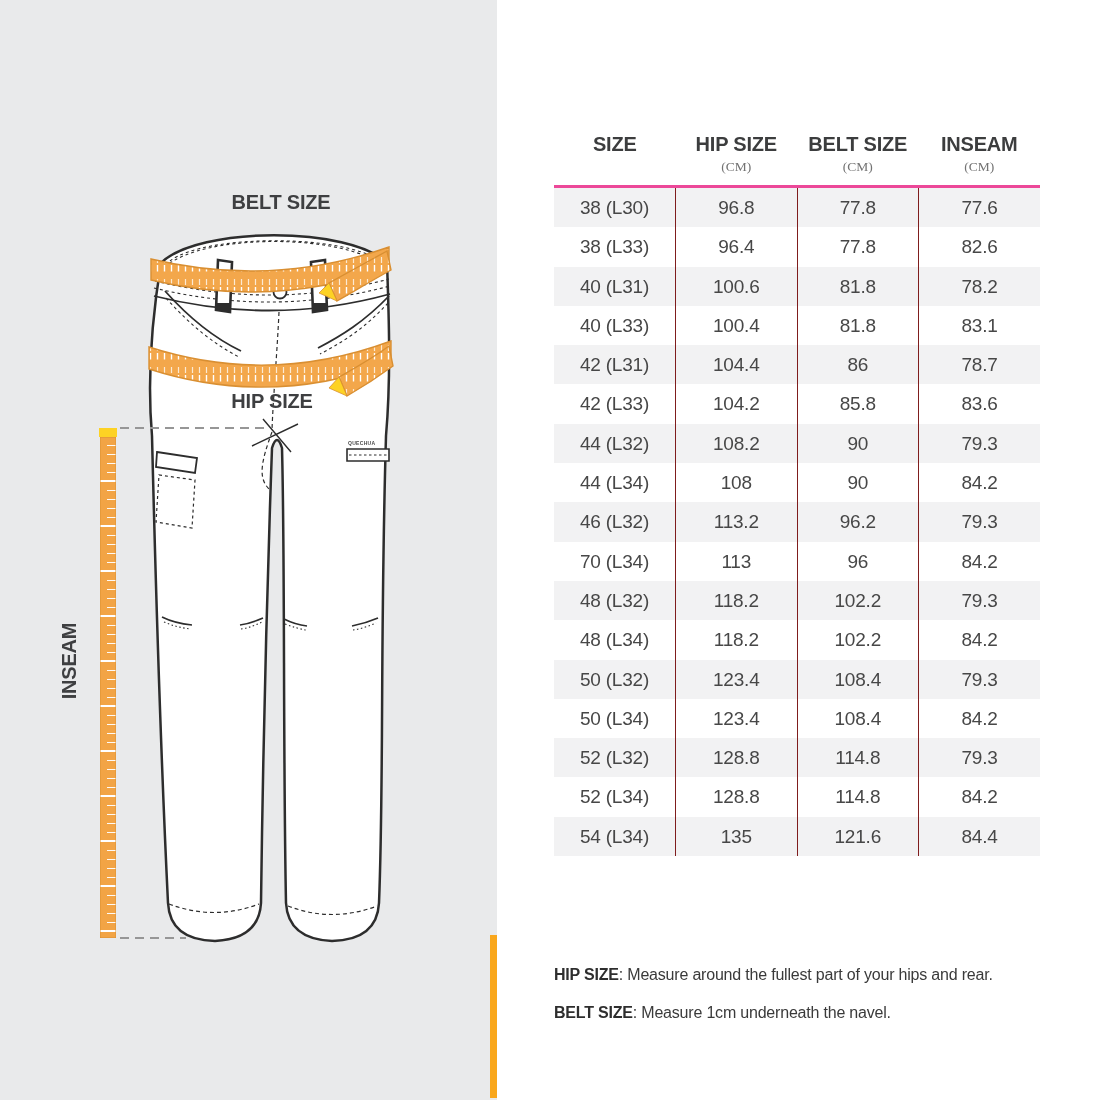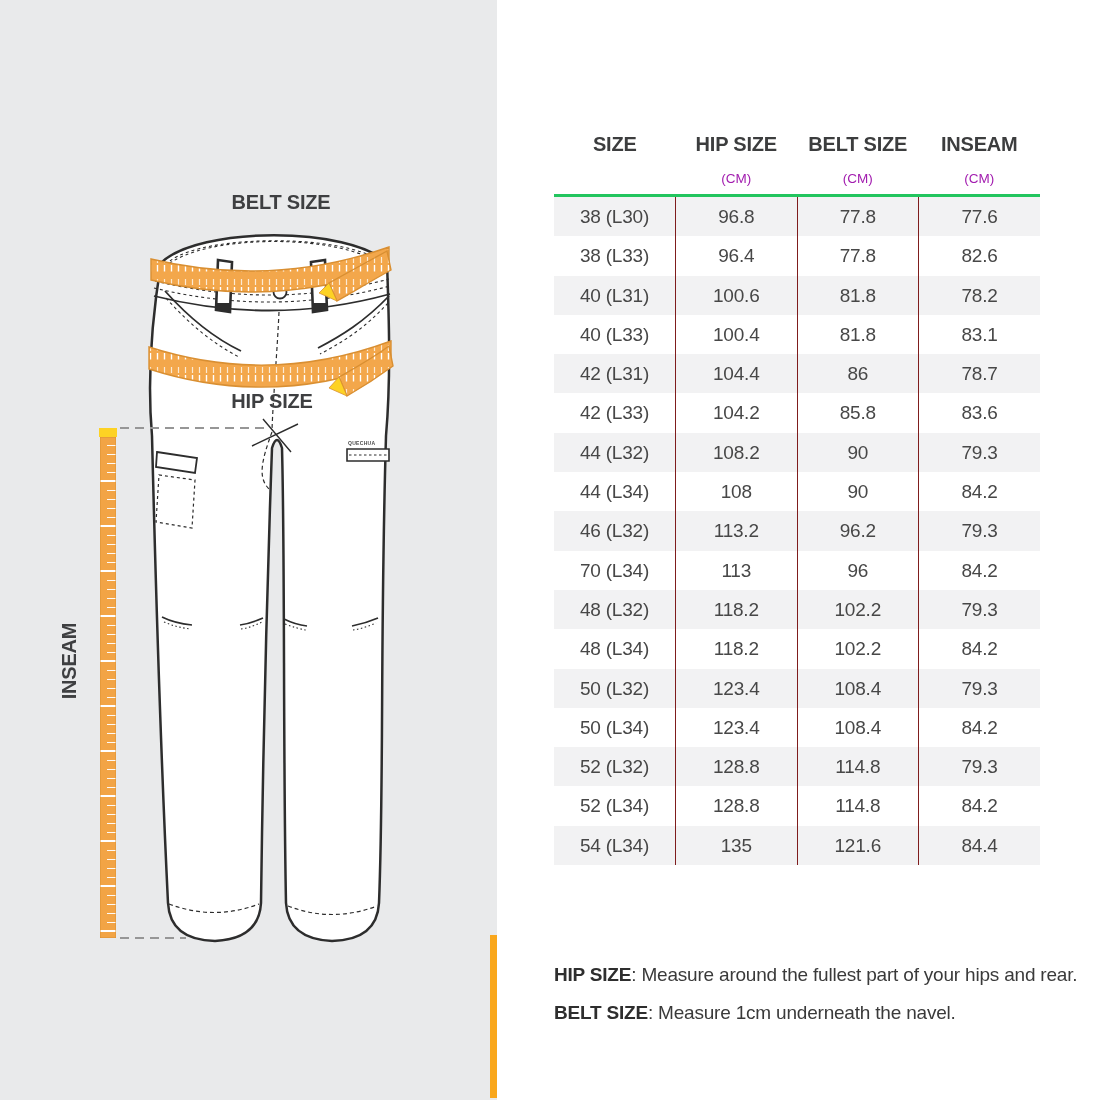--- a/index.html
+++ b/index.html
@@ -28,34 +28,34 @@
     box-shadow:inset 0 0 0 0.5px #d98f32;
   }
   .ruler-cap{position:absolute;left:99px;top:428px;width:18px;height:9px;background:#fdd224;}
   
   .accent-bar{position:absolute;left:490px;top:935px;width:7px;height:163px;background:#f9a71c;}
   
   table.size-table{
     position:absolute;left:554px;top:131px;width:486px;
     border-collapse:collapse;table-layout:fixed;
   }
-  .size-table thead tr{border-bottom:3px solid #22c55e;}
+  .size-table thead tr{border-bottom:3px solid #ec4899;}
   .size-table th{
     vertical-align:top;padding:2px 0 8px 0;height:44px;
     font-size:20px;font-weight:bold;color:#3c3d3e;letter-spacing:-0.2px;text-align:center;
   }
-  .size-table th .unit{display:block;font-size:13.5px;font-weight:normal;color:#a21caf;margin-top:15px;letter-spacing:0;}
+  .size-table th .unit{display:block;font-size:13.5px;font-weight:normal;color:#737373;margin-top:3px;letter-spacing:0;font-family:Liberation Serif, serif;}
   .size-table td{
     height:39.3px;line-height:39.3px;padding:0;text-align:center;
     font-size:19px;color:#474747;letter-spacing:-0.2px;
   }
   .size-table tbody td + td{border-left:1px solid #7f1d1d;}
   .size-table tbody tr:nth-child(odd){background:#f2f2f3;}
   
-  .notes{position:absolute;left:554px;top:962px;width:540px;color:#3a3a3a;font-size:19px;letter-spacing:-0.2px;}
+  .notes{position:absolute;left:554px;top:962px;width:540px;color:#3a3a3a;font-size:16px;letter-spacing:-0.2px;}
   .notes p{margin:0 0 13px 0;line-height:25px;}
   .notes strong{color:#2e2e2e;}
 </style>
 </head>
 <body>
 
 <div class="canvas">
 
   <div class="left-panel">
 

